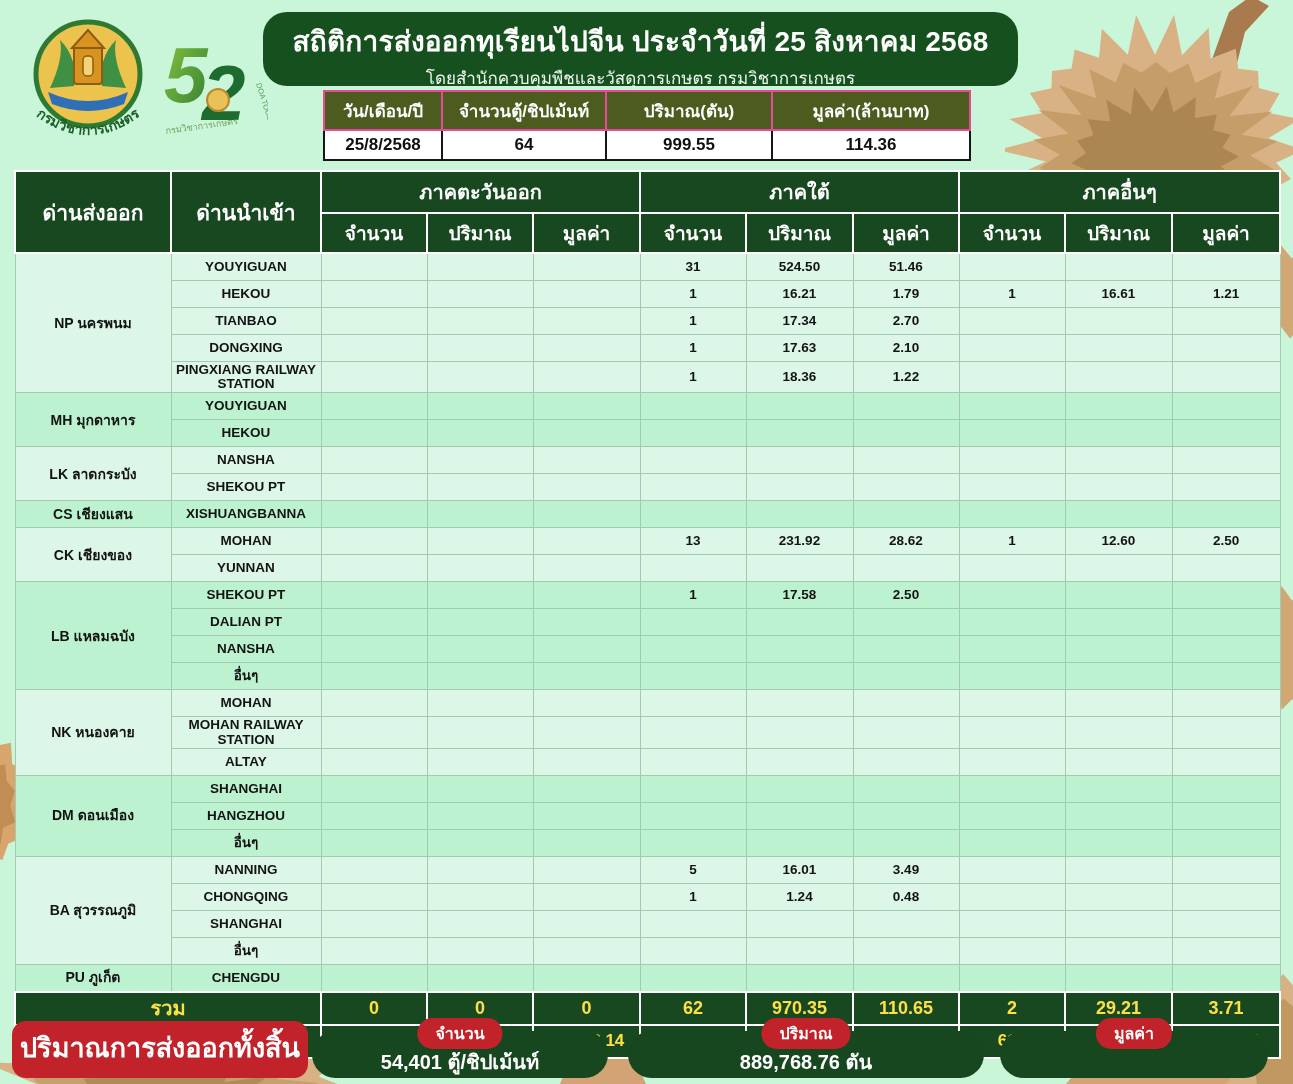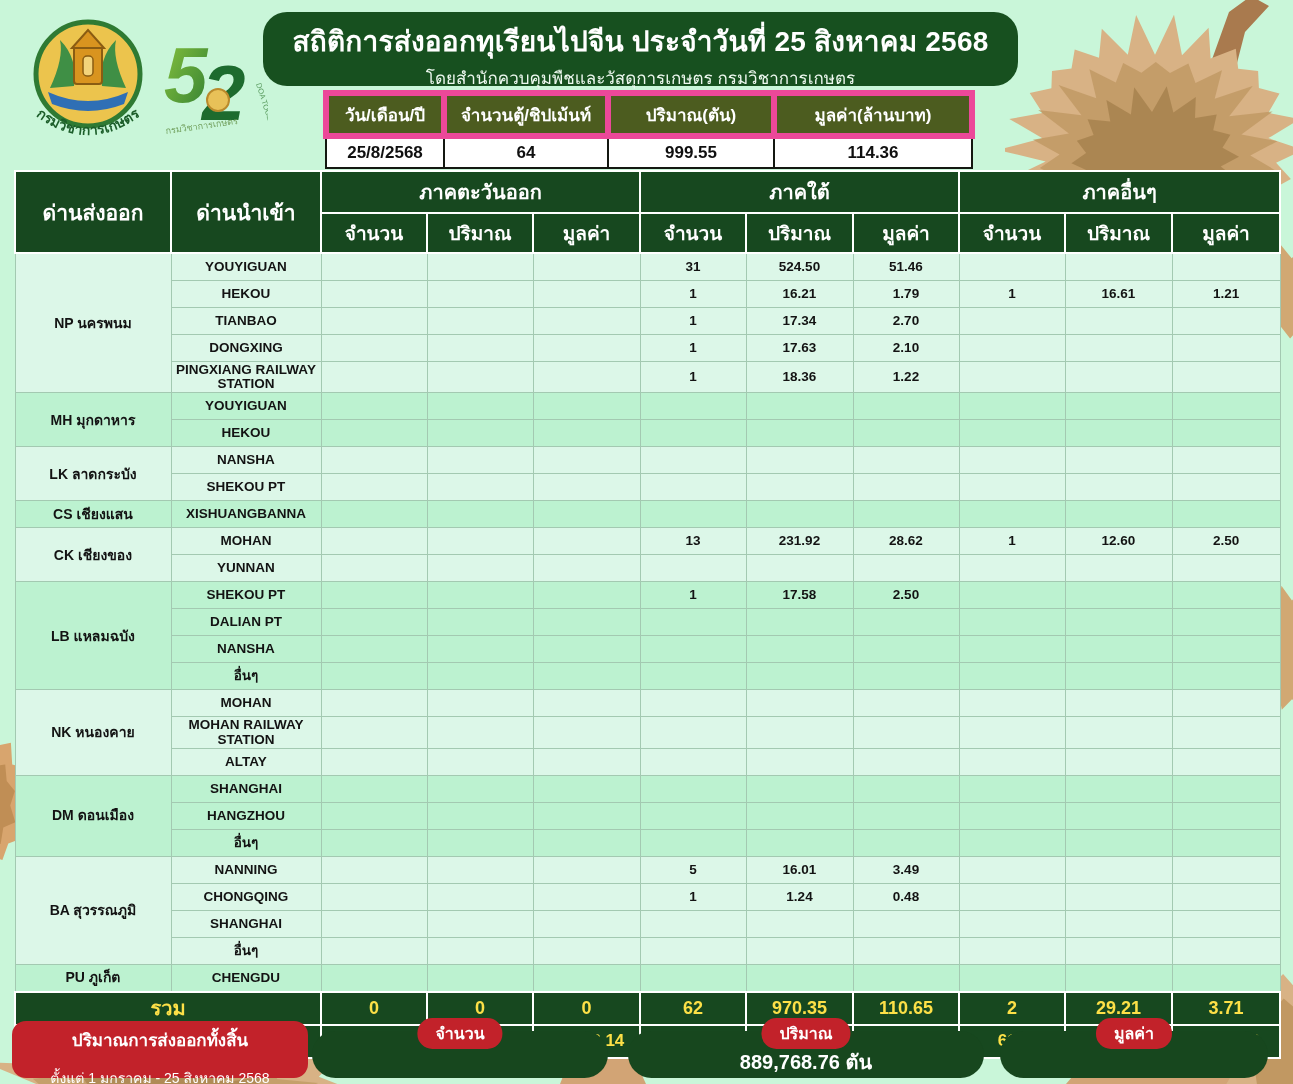--- a/index.html
+++ b/index.html
@@ -23,21 +23,21 @@
   .seal{position:absolute; left:26px; top:18px; z-index:1;}
   .anniv{position:absolute; left:158px; top:24px; z-index:1;}
 
   
   .mini{
     position:absolute; left:323px; top:90px; width:646px; z-index:1;
     border-collapse:collapse; table-layout:fixed;
   }
   .mini th{
     background:#4c5c1f; color:#fff; font-weight:bold; font-size:17px;
-    border:6px solid #ec4899; padding:5px 4px; text-align:center;
+    border:2px solid #ec4899; padding:5px 4px; text-align:center;
   }
   .mini td{
     background:#fff; color:#101010; font-weight:bold; font-size:17px;
     border:2px solid #141811; padding:4px; text-align:center;
   }
 
   
   .main{
     position:absolute; left:14px; top:170px; width:1265px; z-index:1;
     border-collapse:collapse; table-layout:fixed;
@@ -68,21 +68,21 @@
   .main tr.total-row td.sum-val{font-size:18px;}
   .main tr.cum-row td.sum-label{font-size:19px;}
   .main tr.cum-row td.sum-val{font-size:17px;}
 
   
   .redbox{
     position:absolute; left:12px; top:1021px; width:296px; height:57px;
     background:#c2222a; border-radius:14px; color:#fff; text-align:center;
     box-sizing:border-box; padding-top:5px; z-index:2;
   }
-  .redbox .r1{font-size:17px; font-weight:bold;}
+  .redbox .r1{font-size:27px; font-weight:bold;}
   .redbox .r2{font-size:14px; margin-top:14px;}
   .pill{
     position:absolute; top:1031px; height:47px; background:#17471e;
     border-radius:24px; color:#fff; text-align:center; z-index:2;
   }
   .pill .value{margin-top:15px; font-size:20px; font-weight:bold;}
   .pill .badge{
     position:absolute; top:-13px; left:50%; transform:translateX(-50%);
     background:#c2222a; color:#fff; font-size:16px; font-weight:bold;
     padding:3px 18px; border-radius:15px; white-space:nowrap;
@@ -596,20 +596,21 @@
       </tbody>
   </table>
 
   <div class="redbox">
     <div class="r1">ปริมาณการส่งออกทั้งสิ้น</div>
     <div class="r2">ตั้งแต่ 1 มกราคม - 25 สิงหาคม 2568</div>
   </div>
 
   <div class="pill pill-qty">
     <div class="badge">จำนวน</div>
+    <div class="value">54,401 ตู้/ชิปเม้นท์</div>
   </div>
   <div class="pill pill-vol">
     <div class="badge">ปริมาณ</div>
     <div class="value">889,768.76 ตัน</div>
   </div>
   <div class="pill pill-val">
     <div class="badge">มูลค่า</div>
   </div>
 
 </div>

